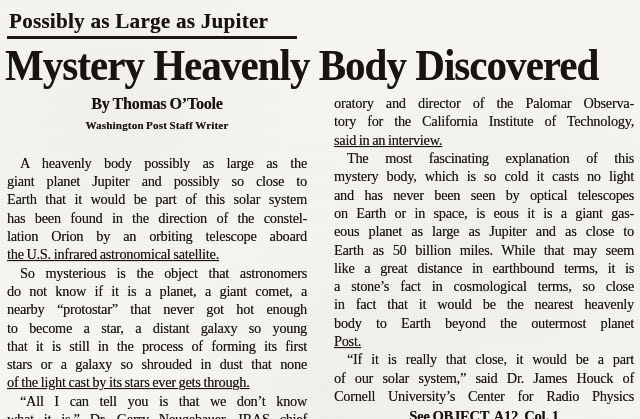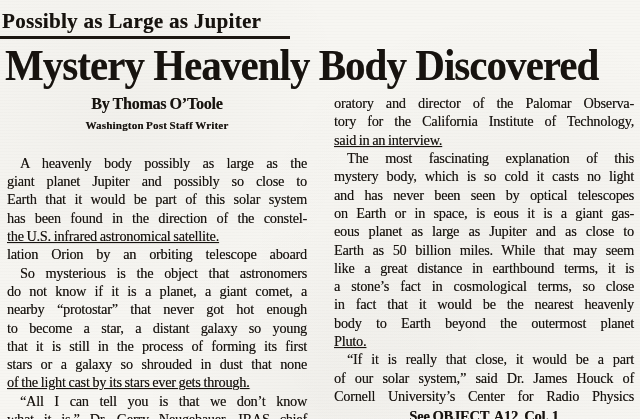--- a/index.html
+++ b/index.html
@@ -9,21 +9,21 @@
     background-image:
       radial-gradient(circle at 18% 28%, rgba(60,50,40,0.03), transparent 40%),
       radial-gradient(circle at 78% 62%, rgba(60,50,40,0.035), transparent 45%),
       radial-gradient(circle at 50% 95%, rgba(60,50,40,0.03), transparent 35%),
       repeating-linear-gradient(0deg, rgba(0,0,0,0.012) 0 1px, transparent 1px 3px);
     font-family: "Liberation Serif", "DejaVu Serif", serif;
     color: #17130f;
   }
   .clip { padding-top: 9px; text-shadow: 0.2px 0.2px 0.3px rgba(25,20,15,0.55); }
 
-  .kicker { }
+  .kicker { margin-left: 7px; }
   .kicker-text {
     display: inline-block;
     font-size: 21px; font-weight: bold; letter-spacing: 0.3px;
     border-bottom: 3px solid #1c1712;
     padding: 0 10px 2px 2px; min-width: 278px;
   }
 
   .headline {
     margin: 4px 0 0 5px;
     font-size: 44px; font-weight: bold; letter-spacing: -1px;
@@ -66,22 +66,22 @@
       <div class="byline-block">
         <div class="byline">By Thomas O’Toole</div>
         <div class="byline-org">Washington Post Staff Writer</div>
       </div>
       <div class="body-text" id="col-left">
           <div class="para indent">
             <div class="bline">A heavenly body possibly as large as the</div>
             <div class="bline">giant planet Jupiter and possibly so close to</div>
             <div class="bline">Earth that it would be part of this solar system</div>
             <div class="bline">has been found in the direction of the constel-</div>
+            <div class="bline">lation Orion by an orbiting telescope aboard</div>
             <div class="bline pend">the U.S. infrared astronomical satellite.</div>
-            <div class="bline">lation Orion by an orbiting telescope aboard</div>
           </div>
           <div class="para indent">
             <div class="bline">So mysterious is the object that astronomers</div>
             <div class="bline">do not know if it is a planet, a giant comet, a</div>
             <div class="bline">nearby “protostar” that never got hot enough</div>
             <div class="bline">to become a star, a distant galaxy so young</div>
             <div class="bline">that it is still in the process of forming its first</div>
             <div class="bline">stars or a galaxy so shrouded in dust that none</div>
             <div class="bline pend">of the light cast by its stars ever gets through.</div>
           </div>
@@ -104,21 +104,21 @@
             <div class="bline">The most fascinating explanation of this</div>
             <div class="bline">mystery body, which is so cold it casts no light</div>
             <div class="bline">and has never been seen by optical telescopes</div>
             <div class="bline">on Earth or in space, is eous it is a giant gas-</div>
             <div class="bline">eous planet as large as Jupiter and as close to</div>
             <div class="bline">Earth as 50 billion miles. While that may seem</div>
             <div class="bline">like a great distance in earthbound terms, it is</div>
             <div class="bline">a stone’s fact in cosmological terms, so close</div>
             <div class="bline">in fact that it would be the nearest heavenly</div>
             <div class="bline">body to Earth beyond the outermost planet</div>
-            <div class="bline pend">Pluto.</div>
+            <div class="bline pend">Post.</div>
           </div>
           <div class="para indent">
             <div class="bline">“If it is really that close, it would be a part</div>
             <div class="bline">of our solar system,” said Dr. James Houck of</div>
             <div class="bline">Cornell University’s Center for Radio Physics</div>
           </div>
         </div>
       <div class="see-line">See OBJECT, A12, Col. 1</div>
     </div>
   </div>

